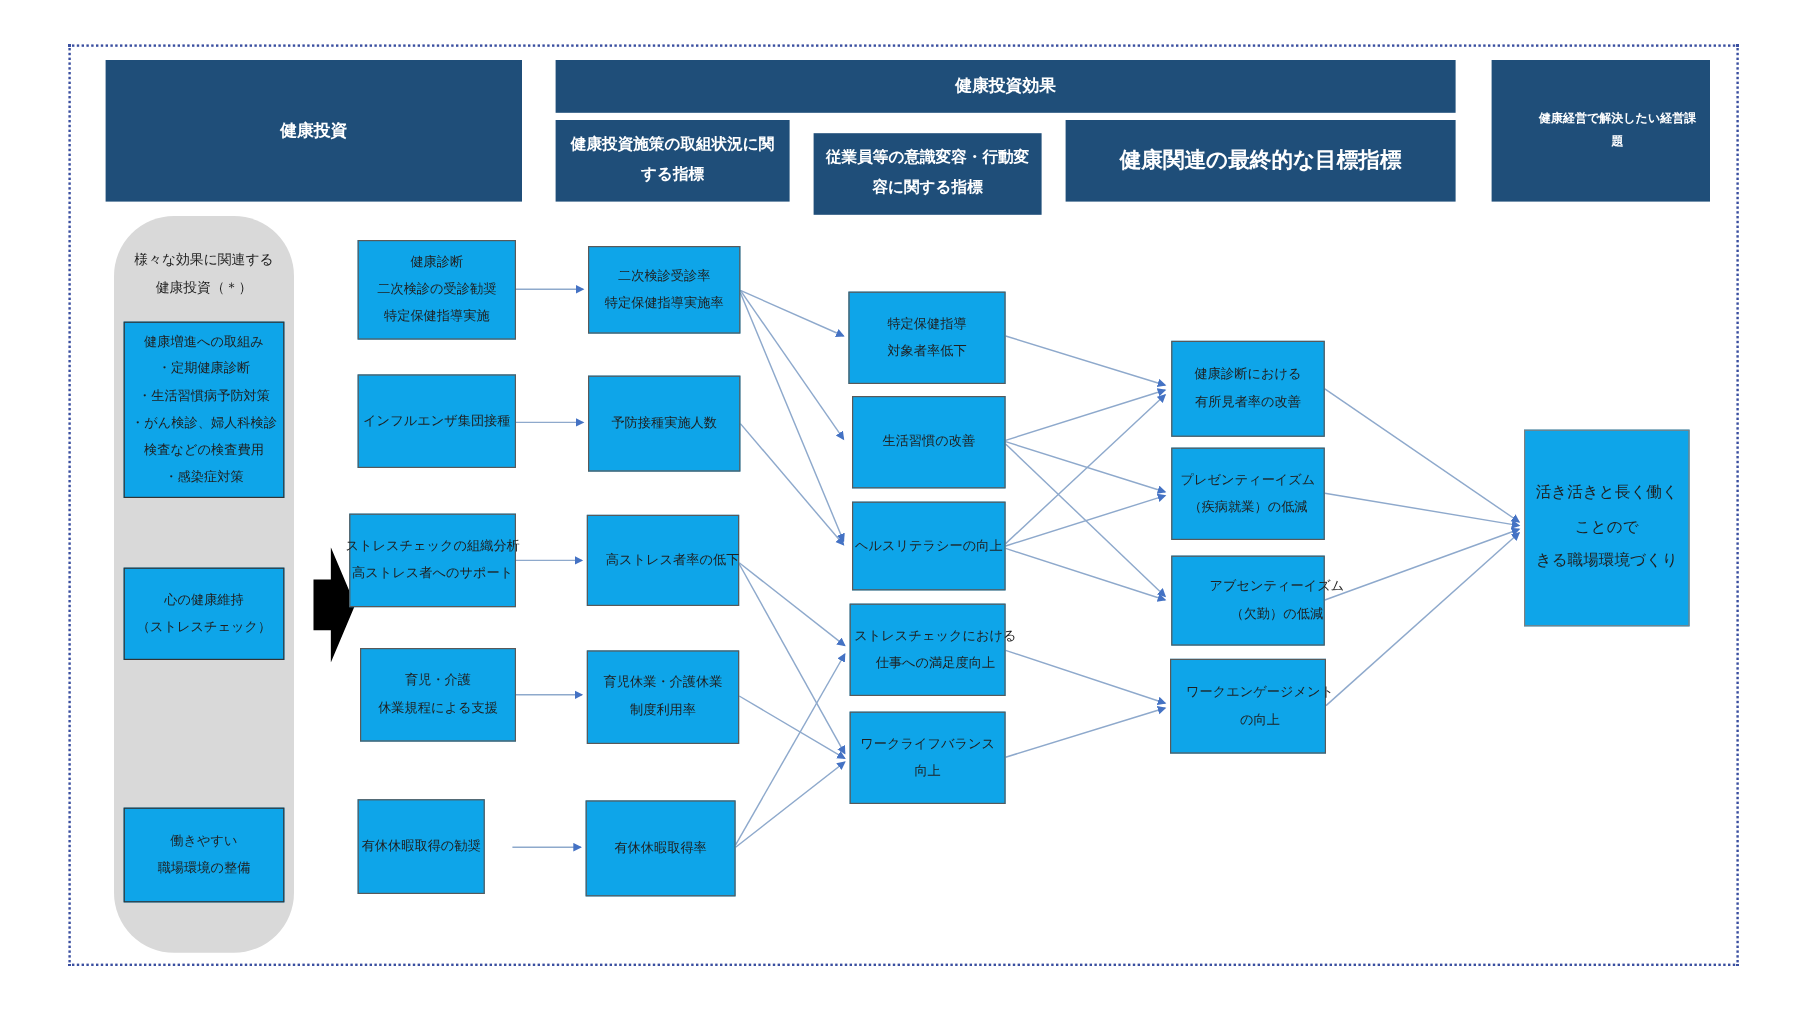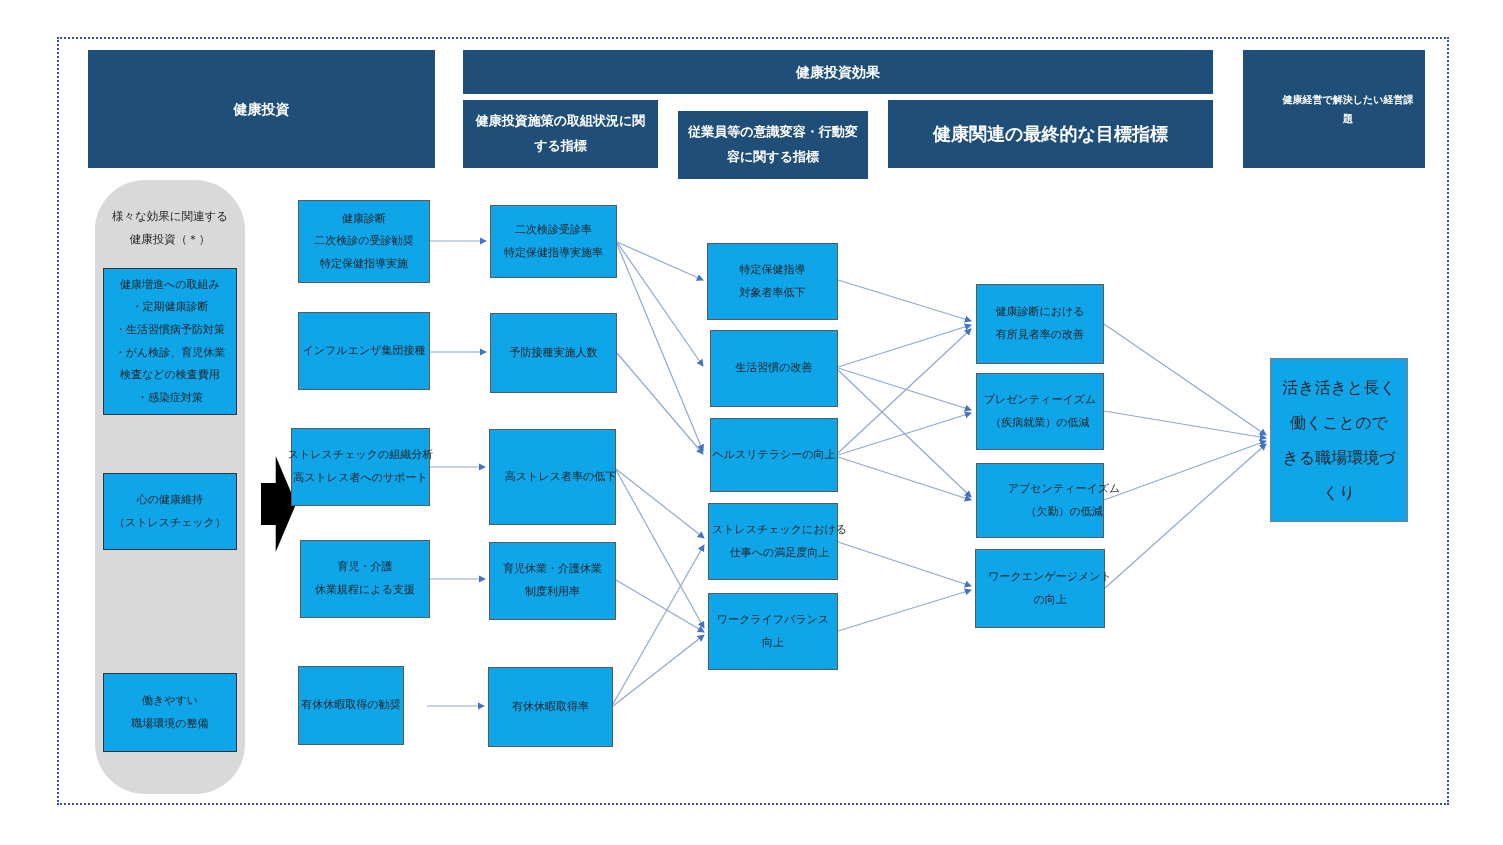--- a/index.html
+++ b/index.html
@@ -23,21 +23,21 @@
   .hdr.s3{left:888px;top:100px;width:325px;height:68px;font-size:18px;}
   .hdr.main-right{left:1243px;top:50px;width:182px;height:118px;font-size:10px;padding-left:36px;}
   .panel{position:absolute;left:95px;top:180px;width:150px;height:614px;
          background:var(--panel-bg);border-radius:50px;}
   .panel-title{position:absolute;left:95px;top:205px;width:150px;text-align:center;
          font-size:11.5px;line-height:2.0;white-space:pre-line;}
   .node{position:absolute;background:#0ea5e9;border:1.5px solid var(--box-border);
         display:flex;align-items:center;justify-content:center;text-align:center;
         font-size:11px;line-height:2.05;white-space:pre;box-sizing:border-box;z-index:3;}
   .node.panel-box{border:1.2px solid #333333;}
-  .node.goal{border:1.2px solid var(--goal-border);font-size:16px;white-space:pre-line;
+  .node.goal{border:1.2px solid var(--goal-border);font-size:13px;white-space:pre-line;
         line-height:2.2;padding:0 4px;}
   .big-arrow{position:absolute;left:261px;top:456px;width:35px;height:96px;
         background:var(--flow-arrow);
         clip-path:polygon(0 28%,42% 28%,42% 0,100% 50%,42% 100%,42% 72%,0 72%);z-index:2;}
   #edge-layer{position:absolute;left:0;top:0;z-index:1;}
   #edge-layer line{stroke:var(--edge-line);stroke-width:1.2;}
 </style>
 </head>
 <body>
 
@@ -87,40 +87,40 @@
       <line x1="838" y1="542" x2="971" y2="586" marker-end="url(#arrowhead)"></line>
       <line x1="838" y1="631" x2="971" y2="590" marker-end="url(#arrowhead)"></line>
       <line x1="1104" y1="324" x2="1266" y2="435" marker-end="url(#arrowhead)"></line>
       <line x1="1104" y1="411" x2="1266" y2="438" marker-end="url(#arrowhead)"></line>
       <line x1="1104" y1="500" x2="1266" y2="441" marker-end="url(#arrowhead)"></line>
       <line x1="1105" y1="588" x2="1266" y2="444" marker-end="url(#arrowhead)"></line>
     </svg>
 <div class="node panel-box" style="left: 103px; top: 268px; width: 134px; height: 147px;">健康増進への取組み
 ・定期健康診断
 ・生活習慣病予防対策
-・がん検診、育児休業
+・がん検診、婦人科検診
 検査などの検査費用
 ・感染症対策</div>
     <div class="node panel-box" style="left: 103px; top: 473px; width: 134px; height: 77px;">心の健康維持
 （ストレスチェック）</div>
     <div class="node panel-box" style="left: 103px; top: 673px; width: 134px; height: 79px;">働きやすい
 職場環境の整備</div>
     <div class="node" style="left: 298px; top: 200px; width: 132px; height: 83px;">健康診断
 二次検診の受診勧奨
 特定保健指導実施</div>
     <div class="node" style="left: 298px; top: 312px; width: 132px; height: 78px;">インフルエンザ集団接種</div>
     <div class="node" style="left: 291px; top: 428px; width: 139px; height: 78px;">ストレスチェックの組織分析
 高ストレス者へのサポート</div>
     <div class="node" style="left: 300px; top: 540px; width: 130px; height: 78px;">育児・介護
 休業規程による支援</div>
     <div class="node" style="left: 298px; top: 666px; width: 106px; height: 79px;">有休休暇取得の勧奨</div>
     <div class="node" style="left: 490px; top: 205px; width: 127px; height: 73px;">二次検診受診率
 特定保健指導実施率</div>
     <div class="node" style="left: 490px; top: 313px; width: 127px; height: 80px;">予防接種実施人数</div>
-    <div class="node" style="left: 489px; top: 429px; width: 127px; height: 96px; padding-left: 16px;">高ストレス者率の低下</div>
+    <div class="node" style="left: 489px; top: 429px; width: 127px; height: 76px; padding-left: 16px;">高ストレス者率の低下</div>
     <div class="node" style="left: 489px; top: 542px; width: 127px; height: 78px;">育児休業・介護休業
 制度利用率</div>
     <div class="node" style="left: 488px; top: 667px; width: 125px; height: 80px;">有休休暇取得率</div>
     <div class="node" style="left: 707px; top: 243px; width: 131px; height: 77px;">特定保健指導
 対象者率低下</div>
     <div class="node" style="left: 710px; top: 330px; width: 128px; height: 77px;">生活習慣の改善</div>
     <div class="node" style="left: 710px; top: 418px; width: 128px; height: 74px;">ヘルスリテラシーの向上</div>
     <div class="node" style="left: 708px; top: 503px; width: 130px; height: 77px; padding-left: 13px;">ストレスチェックにおける
 仕事への満足度向上</div>
     <div class="node" style="left: 708px; top: 593px; width: 130px; height: 77px;">ワークライフバランス

